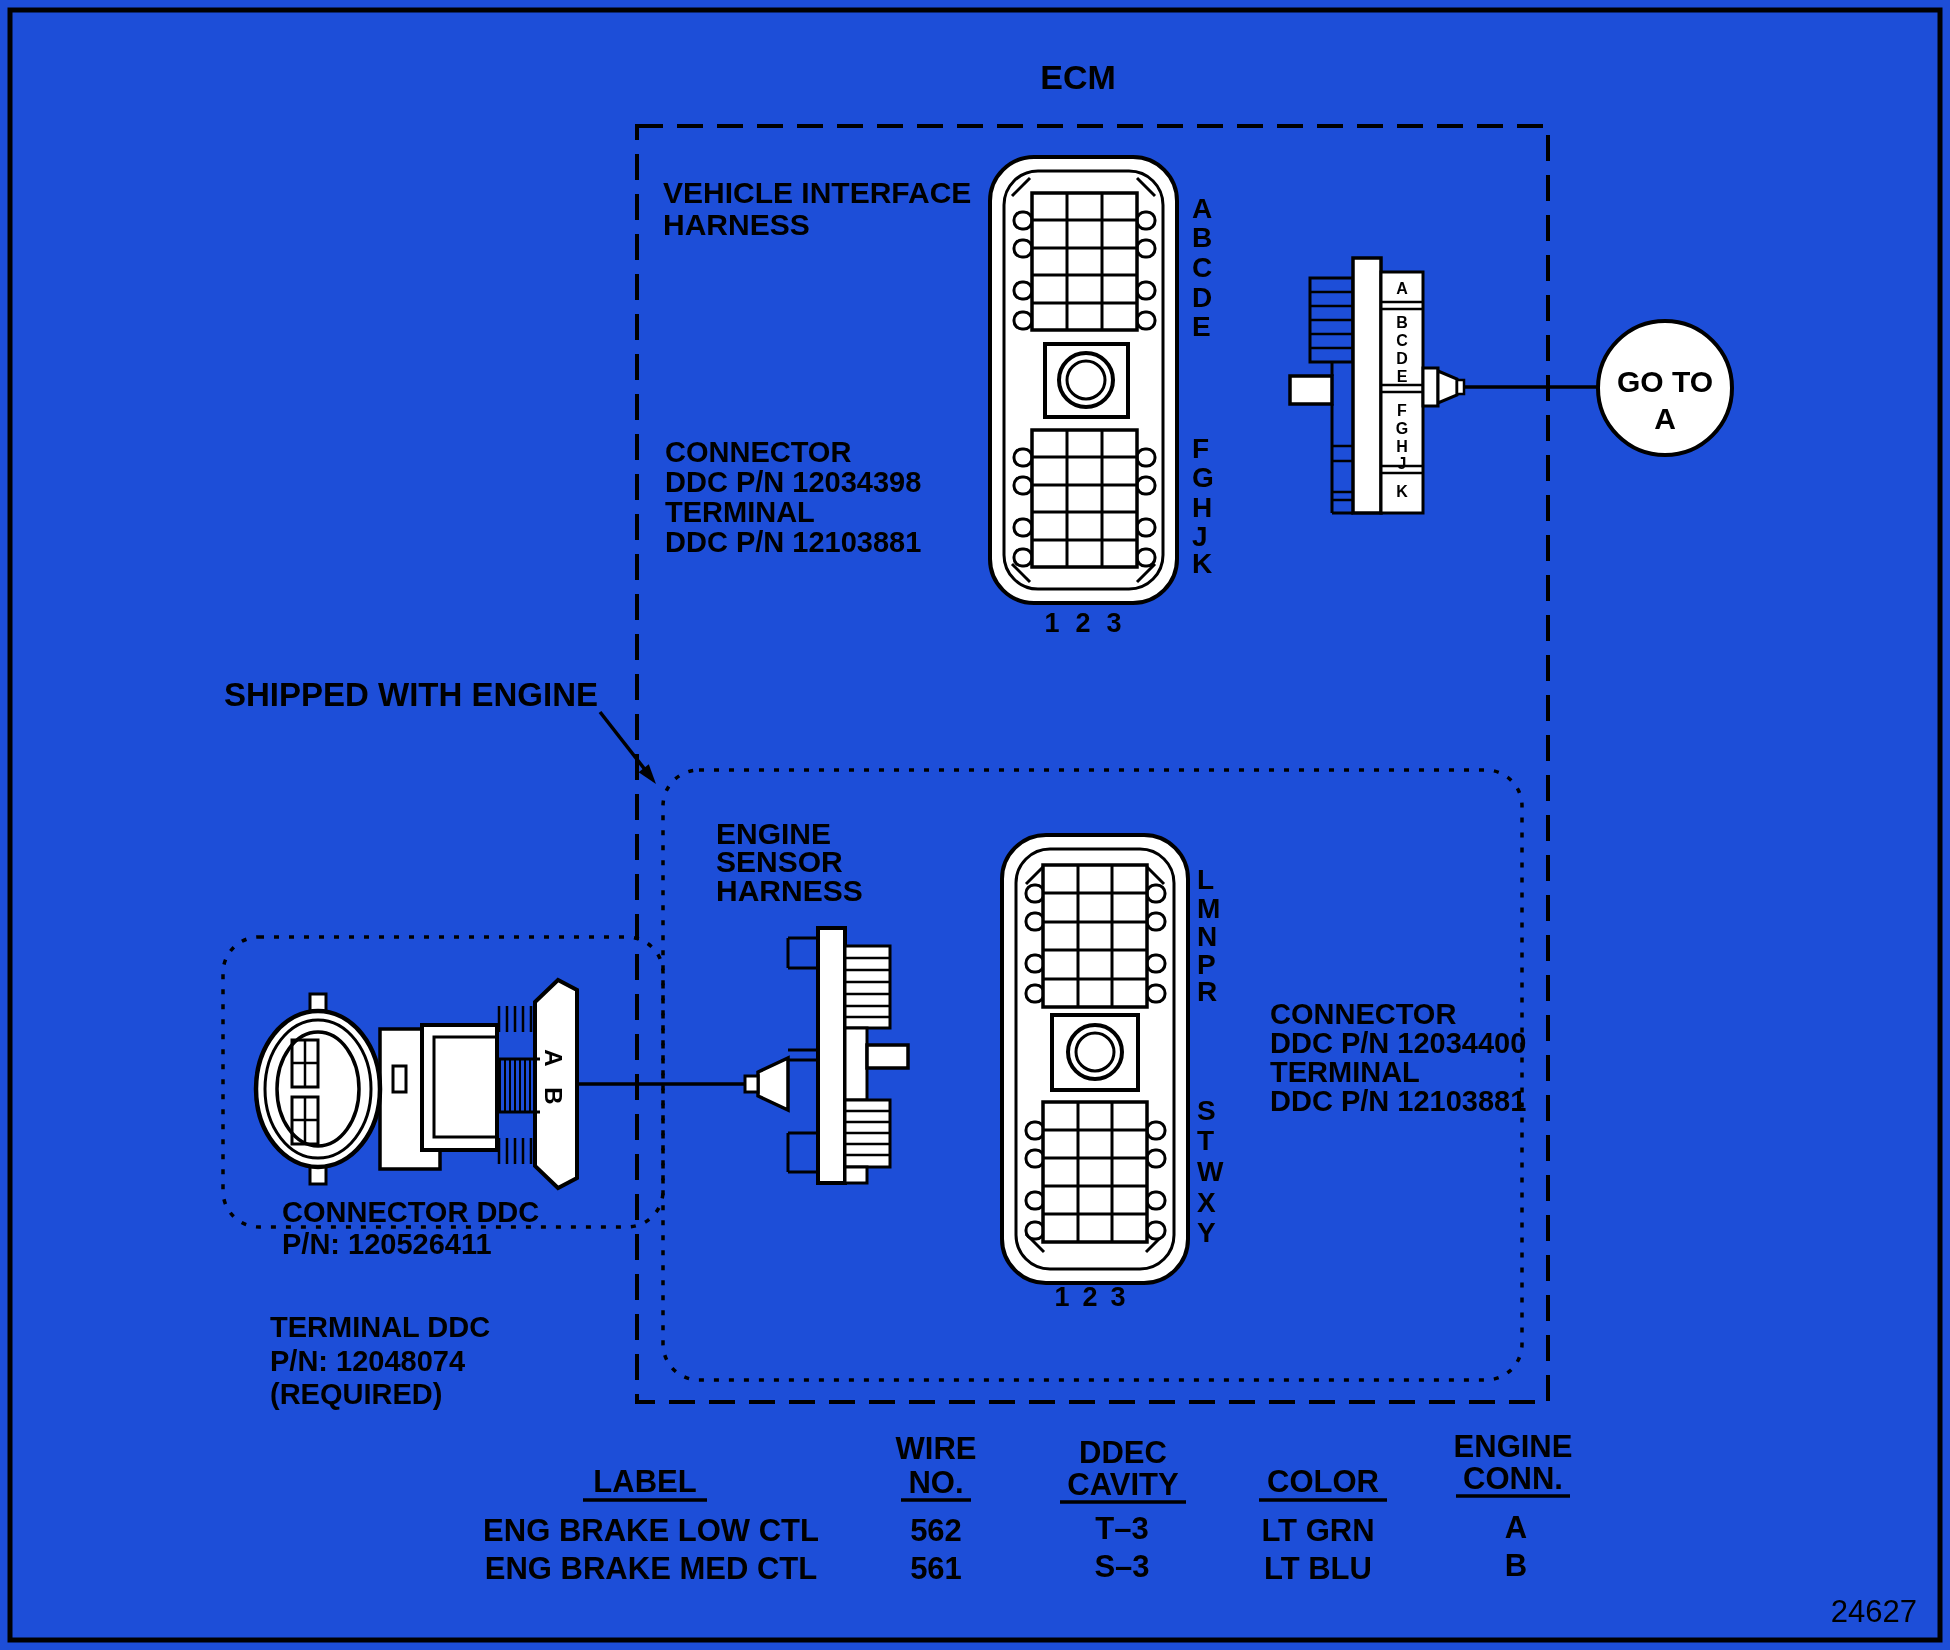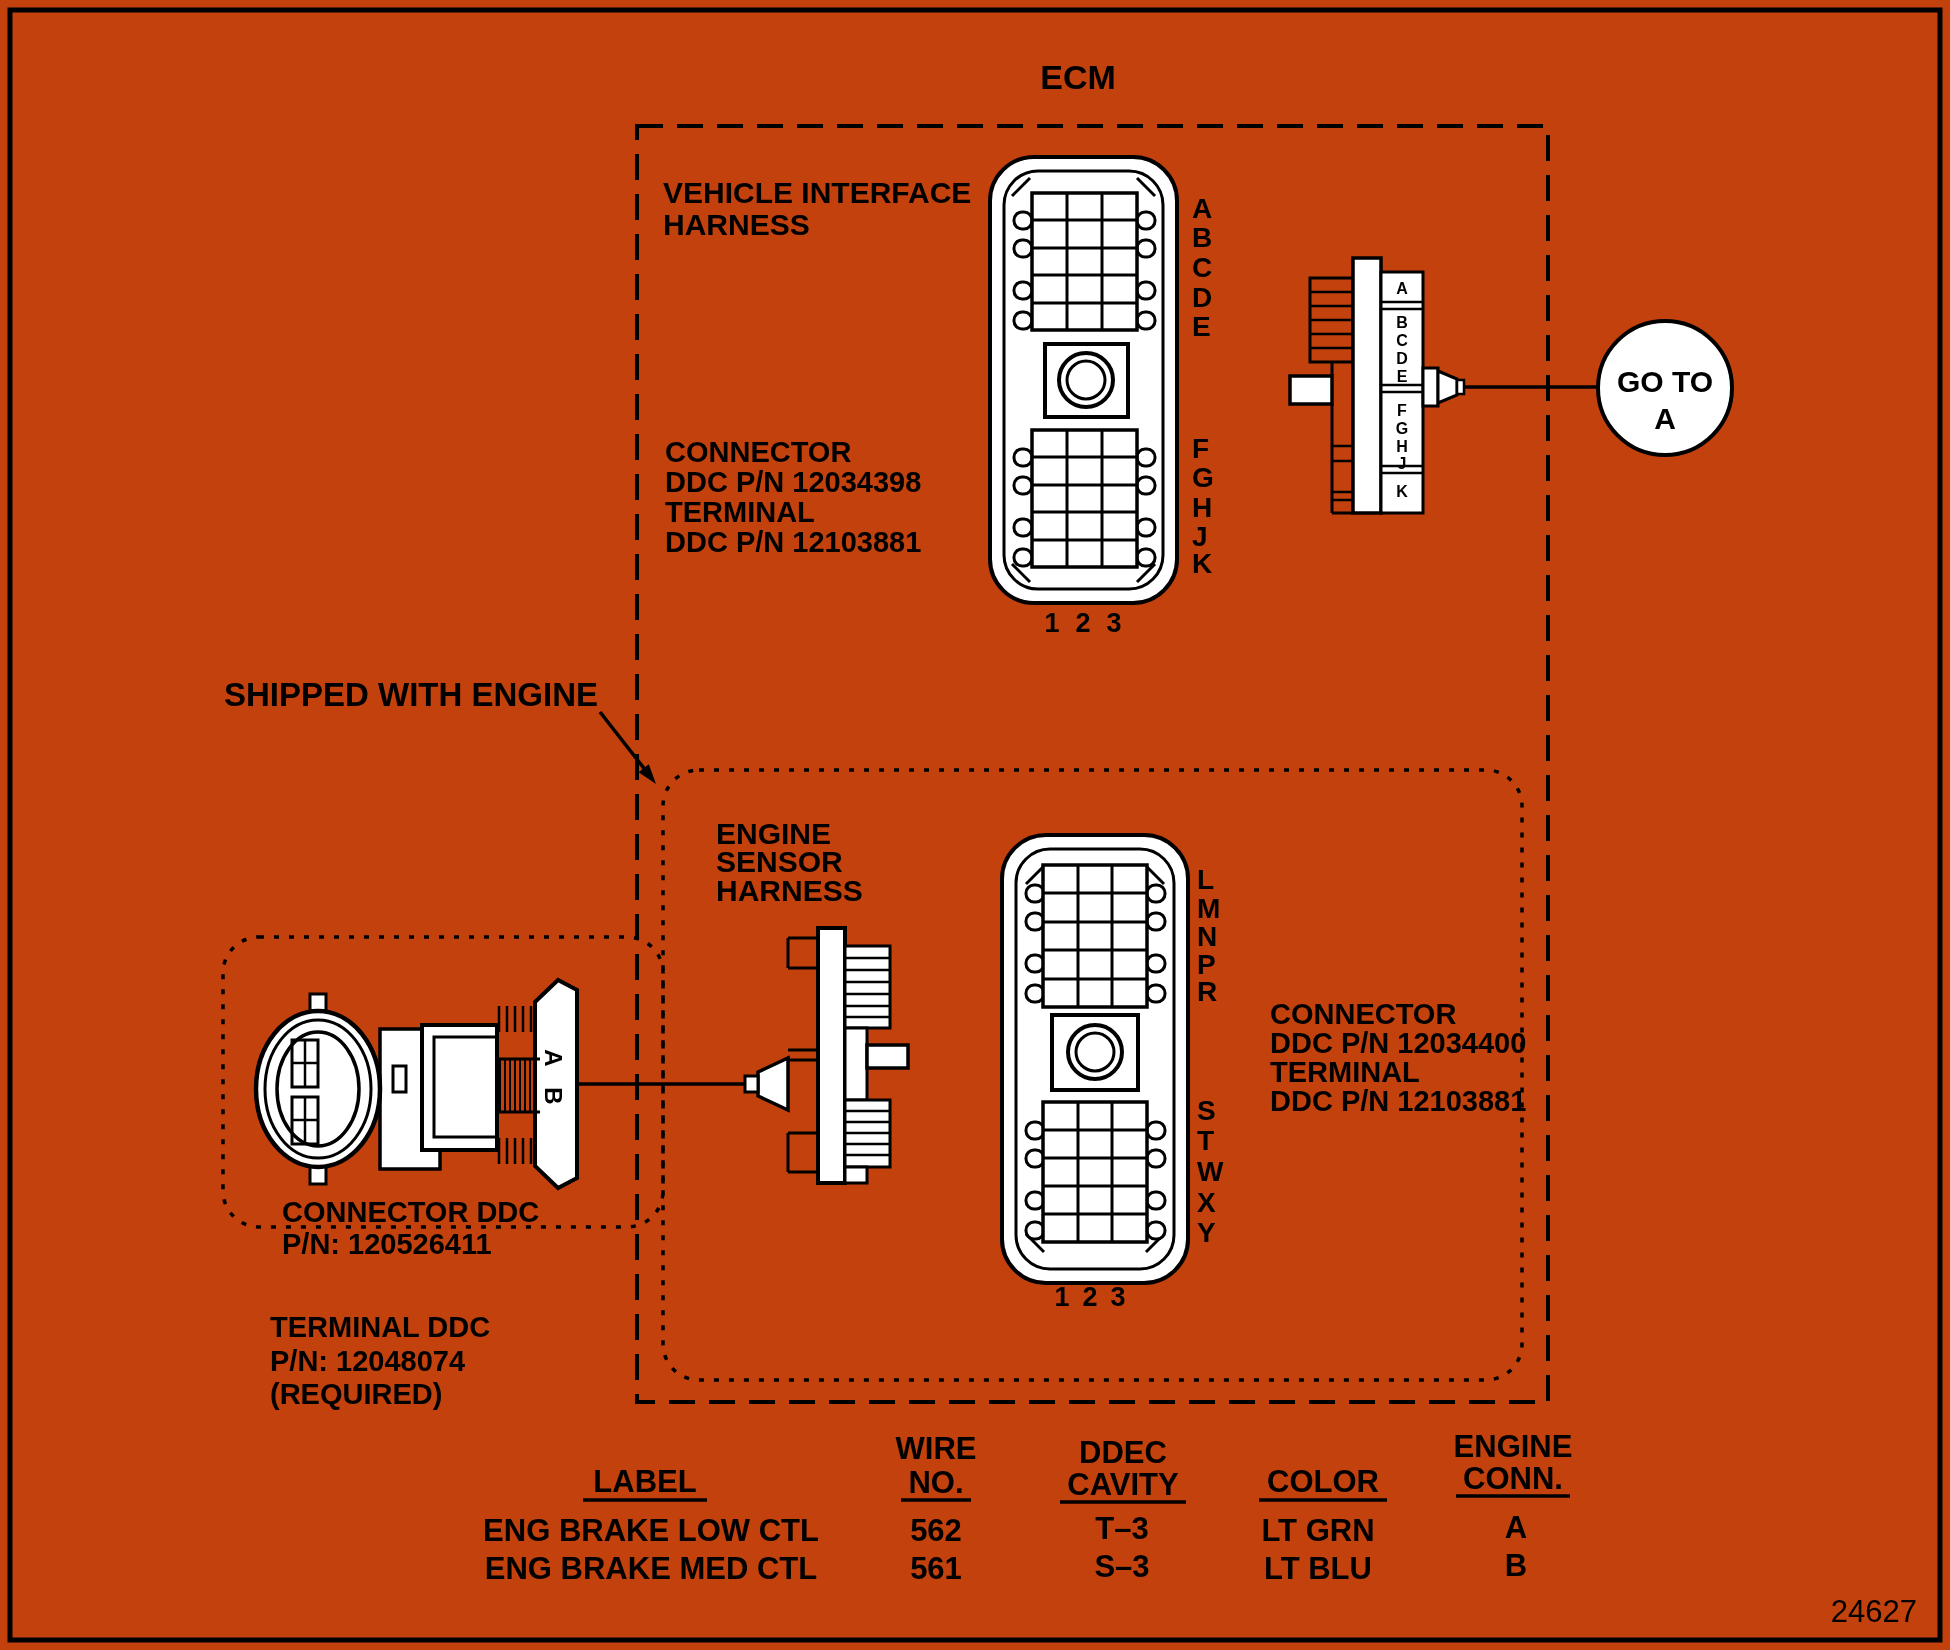--- a/index.html
+++ b/index.html
@@ -1,17 +1,17 @@
 <!DOCTYPE html>
 <html><head>
 <meta charset="utf-8">
 <style>
   html,body { margin:0; padding:0; background:#ffffff; }
   #page {
-    position:relative; width:1950px; height:1650px; background:#c2410c;
+    position:relative; width:1950px; height:1650px; background:#1d4ed8;
     font-family:"Liberation Sans", sans-serif;
   }
   svg text {
     font-family:"Liberation Sans", sans-serif;
     font-weight:700; fill:#000;
     dominant-baseline:central;
   }
   svg text.mid { text-anchor:middle; }
   svg text.end { text-anchor:end; }
   .t16{font-size:16px}.t24{font-size:24px}.t27{font-size:27px}.t28{font-size:28px}

